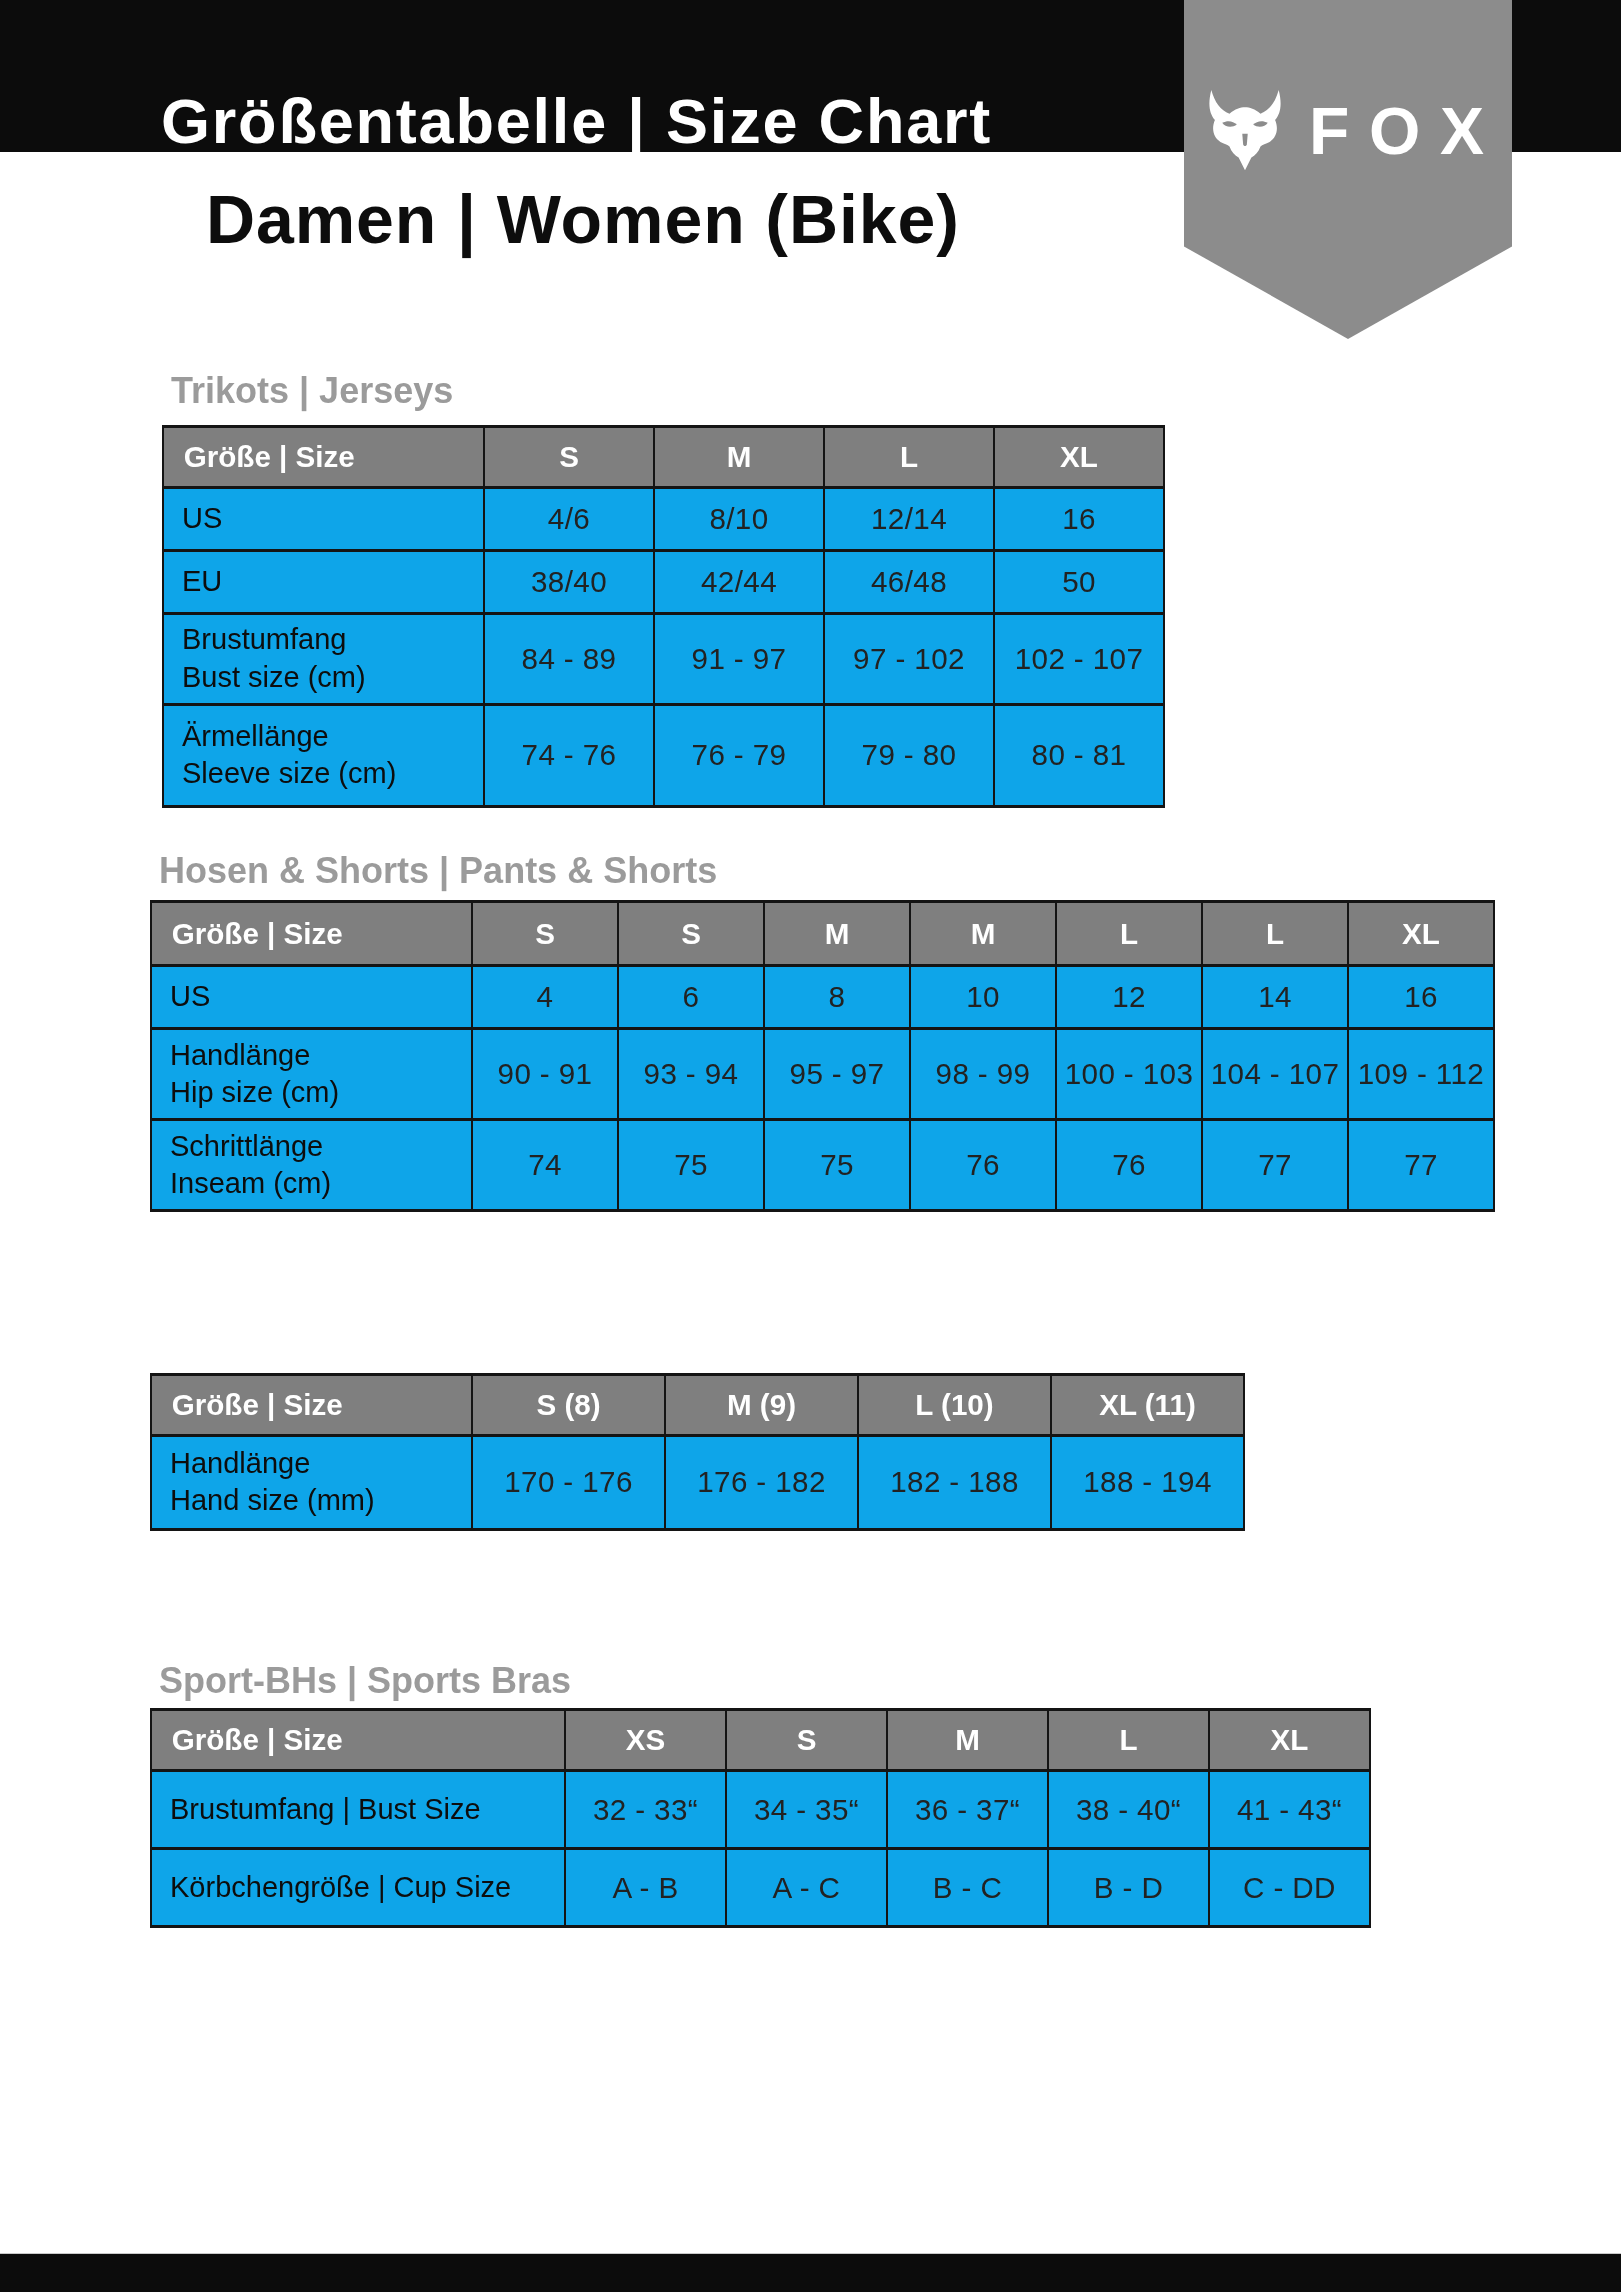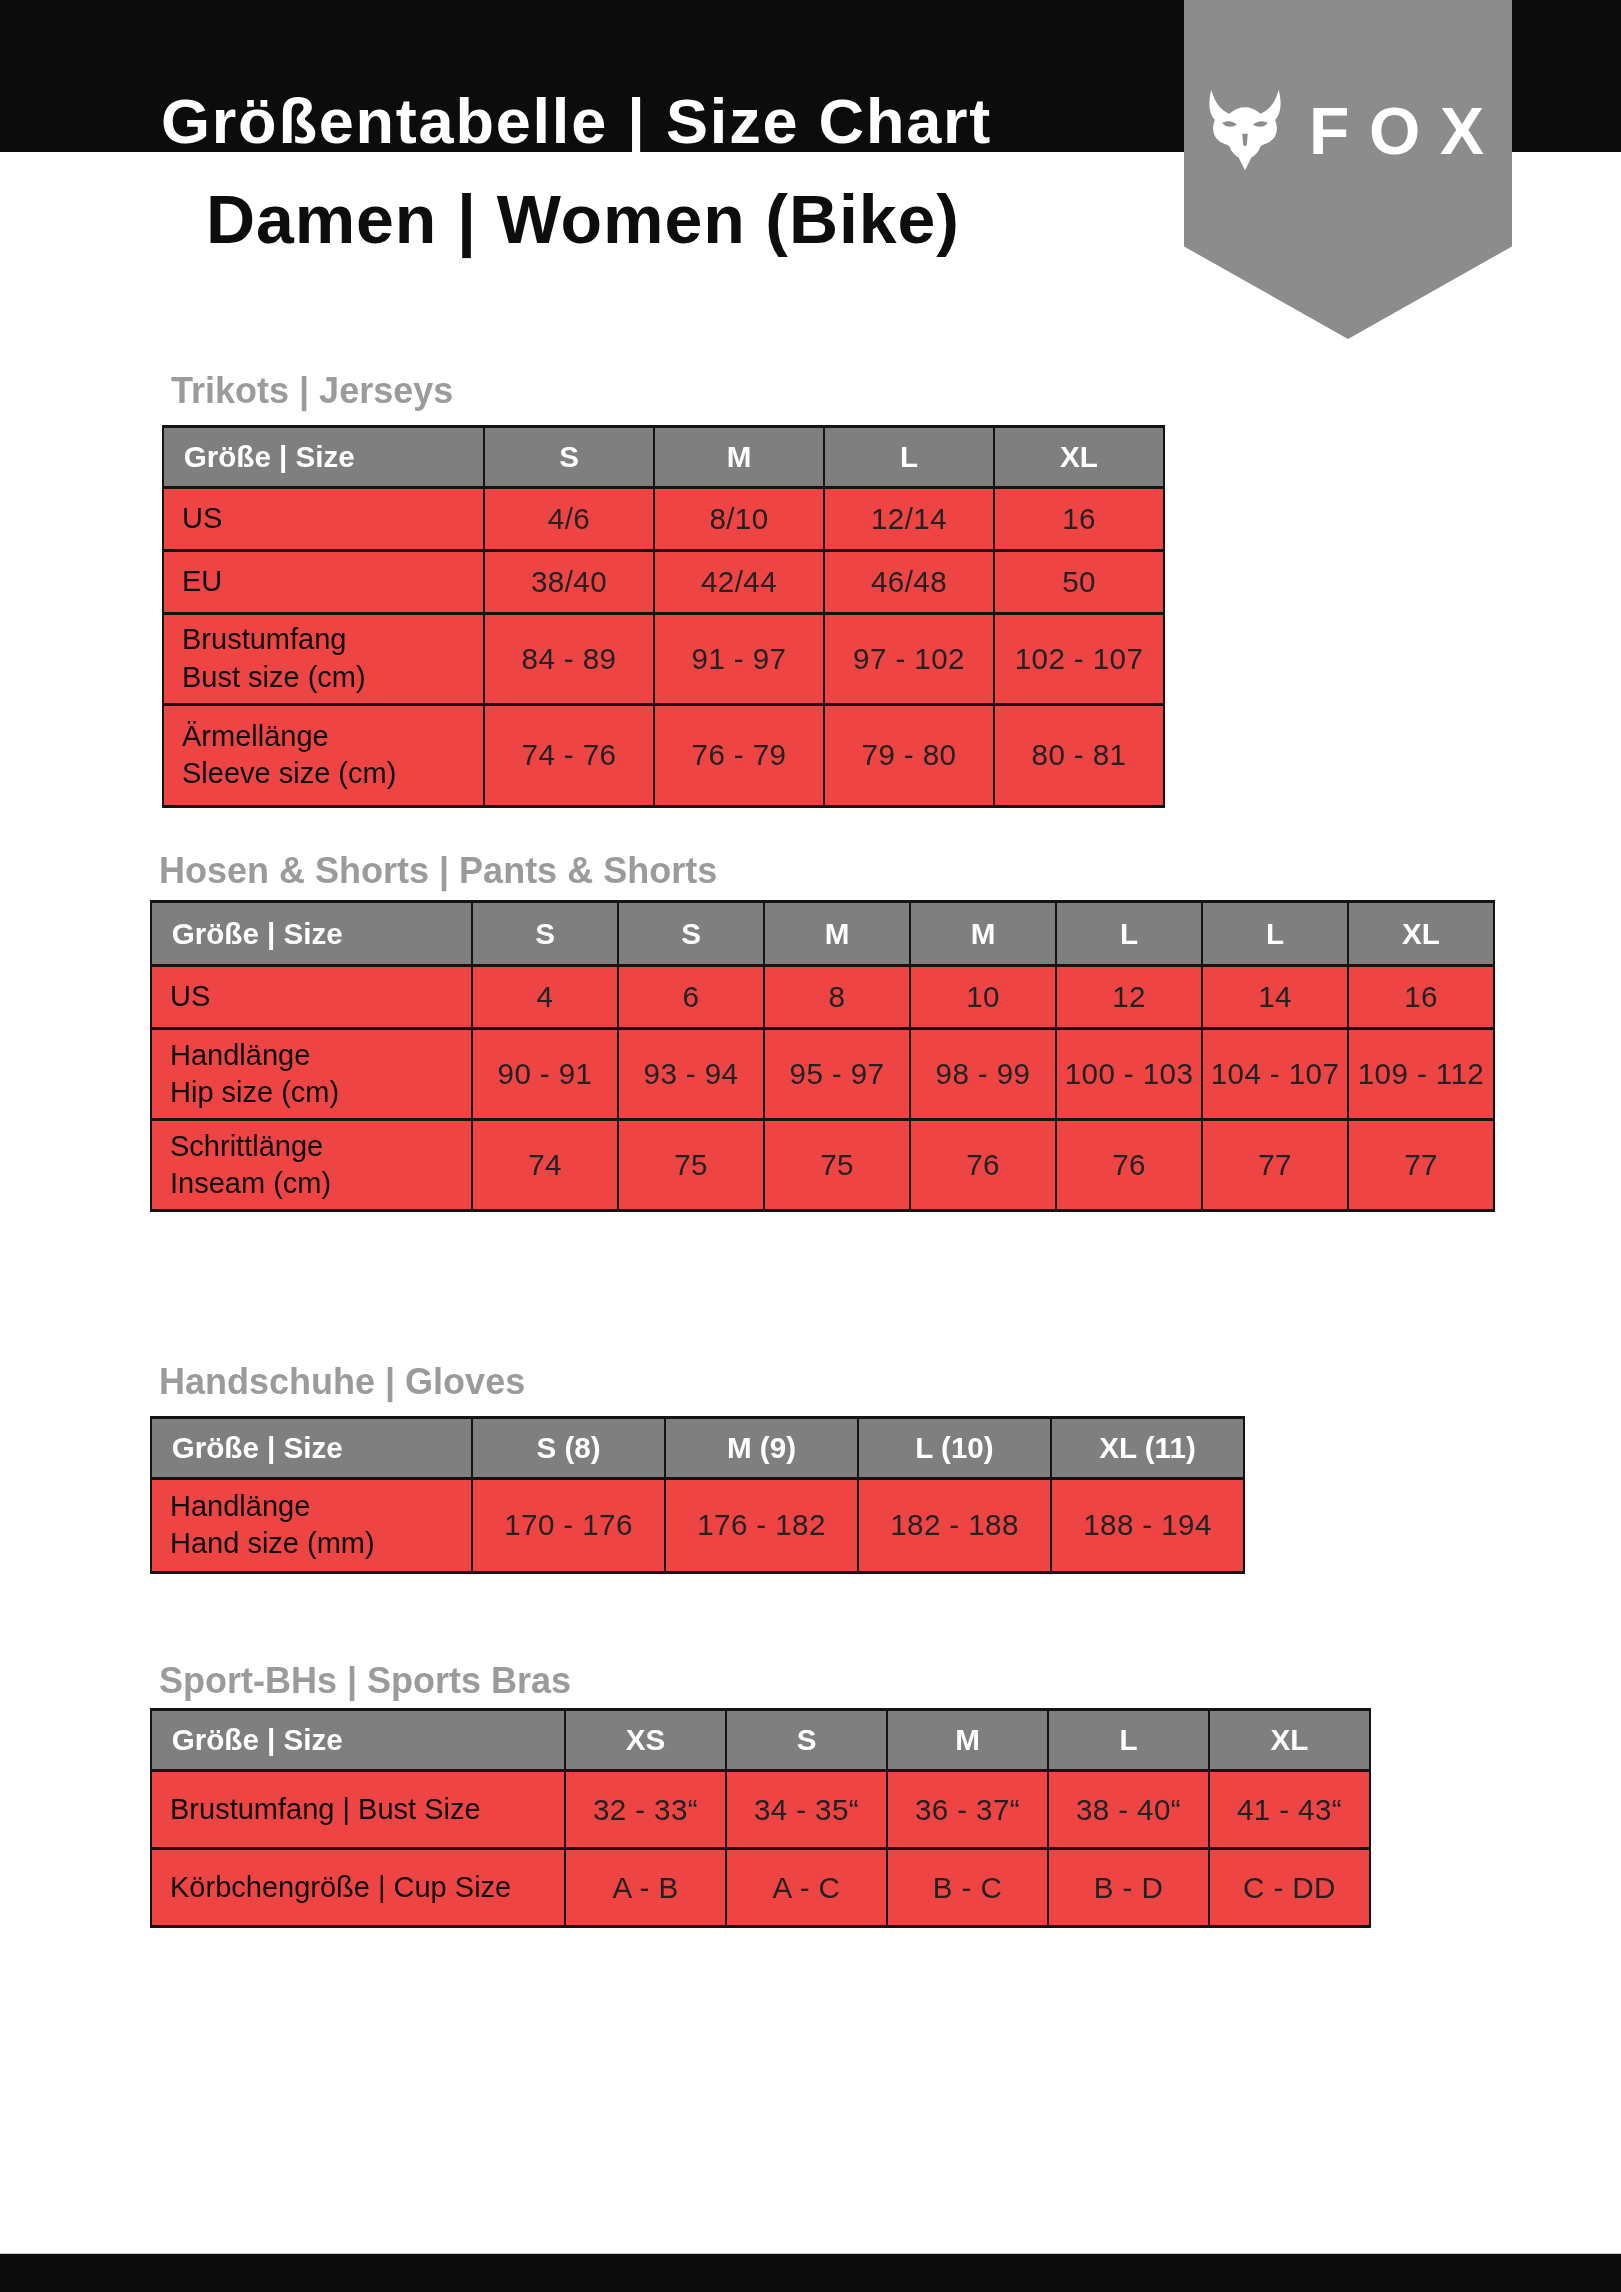--- a/index.html
+++ b/index.html
@@ -47,21 +47,21 @@
   .section{position:absolute;left:150px;}
   .sec-heading{
     font-size:36px;font-weight:700;color:var(--heading-gray);
     line-height:43px;padding-left:9px;white-space:nowrap;
   }
   .sec1{top:369px;padding-left:12px;} .sec1 .tbl{margin-top:12.5px;}
   .sec2{top:849px;} .sec2 .tbl{margin-top:8px;}
   .sec3{top:1360px;} .sec3 .tbl{margin-top:12.5px;}
   .sec4{top:1659px;} .sec4 .tbl{margin-top:6.3px;}
 
-  table.sizetable{border-collapse:collapse;table-layout:fixed;background:#ef4444;}
+  table.sizetable{border-collapse:collapse;table-layout:fixed;background:#0ea5e9;}
   .sizetable th,.sizetable td{
     border:2.7px solid var(--border-black);
     border-top-width:3.6px;border-bottom-width:3.6px;
   }
   .sizetable thead th{
     background:var(--header-gray);color:#ffffff;
     font-size:29.6px;font-weight:700;text-align:center;vertical-align:middle;
   }
   .sizetable thead th.hdr-label{text-align:left;padding-left:19.7px;}
   .sizetable tbody th.rowlabel{
@@ -243,21 +243,20 @@
               <td>76</td>
               <td>77</td>
               <td>77</td>
             </tr>
           </tbody>
         </table>
       </div>
   </div>
 
   <div class="section sec3">
-    <h2 class="sec-heading">Handschuhe | Gloves</h2>
     <div class="tbl">
         <table class="sizetable">
           <colgroup>
             <col class="c-label">
             <col class="c-data">
             <col class="c-data">
             <col class="c-data">
             <col class="c-data">
           </colgroup>
           <thead>

